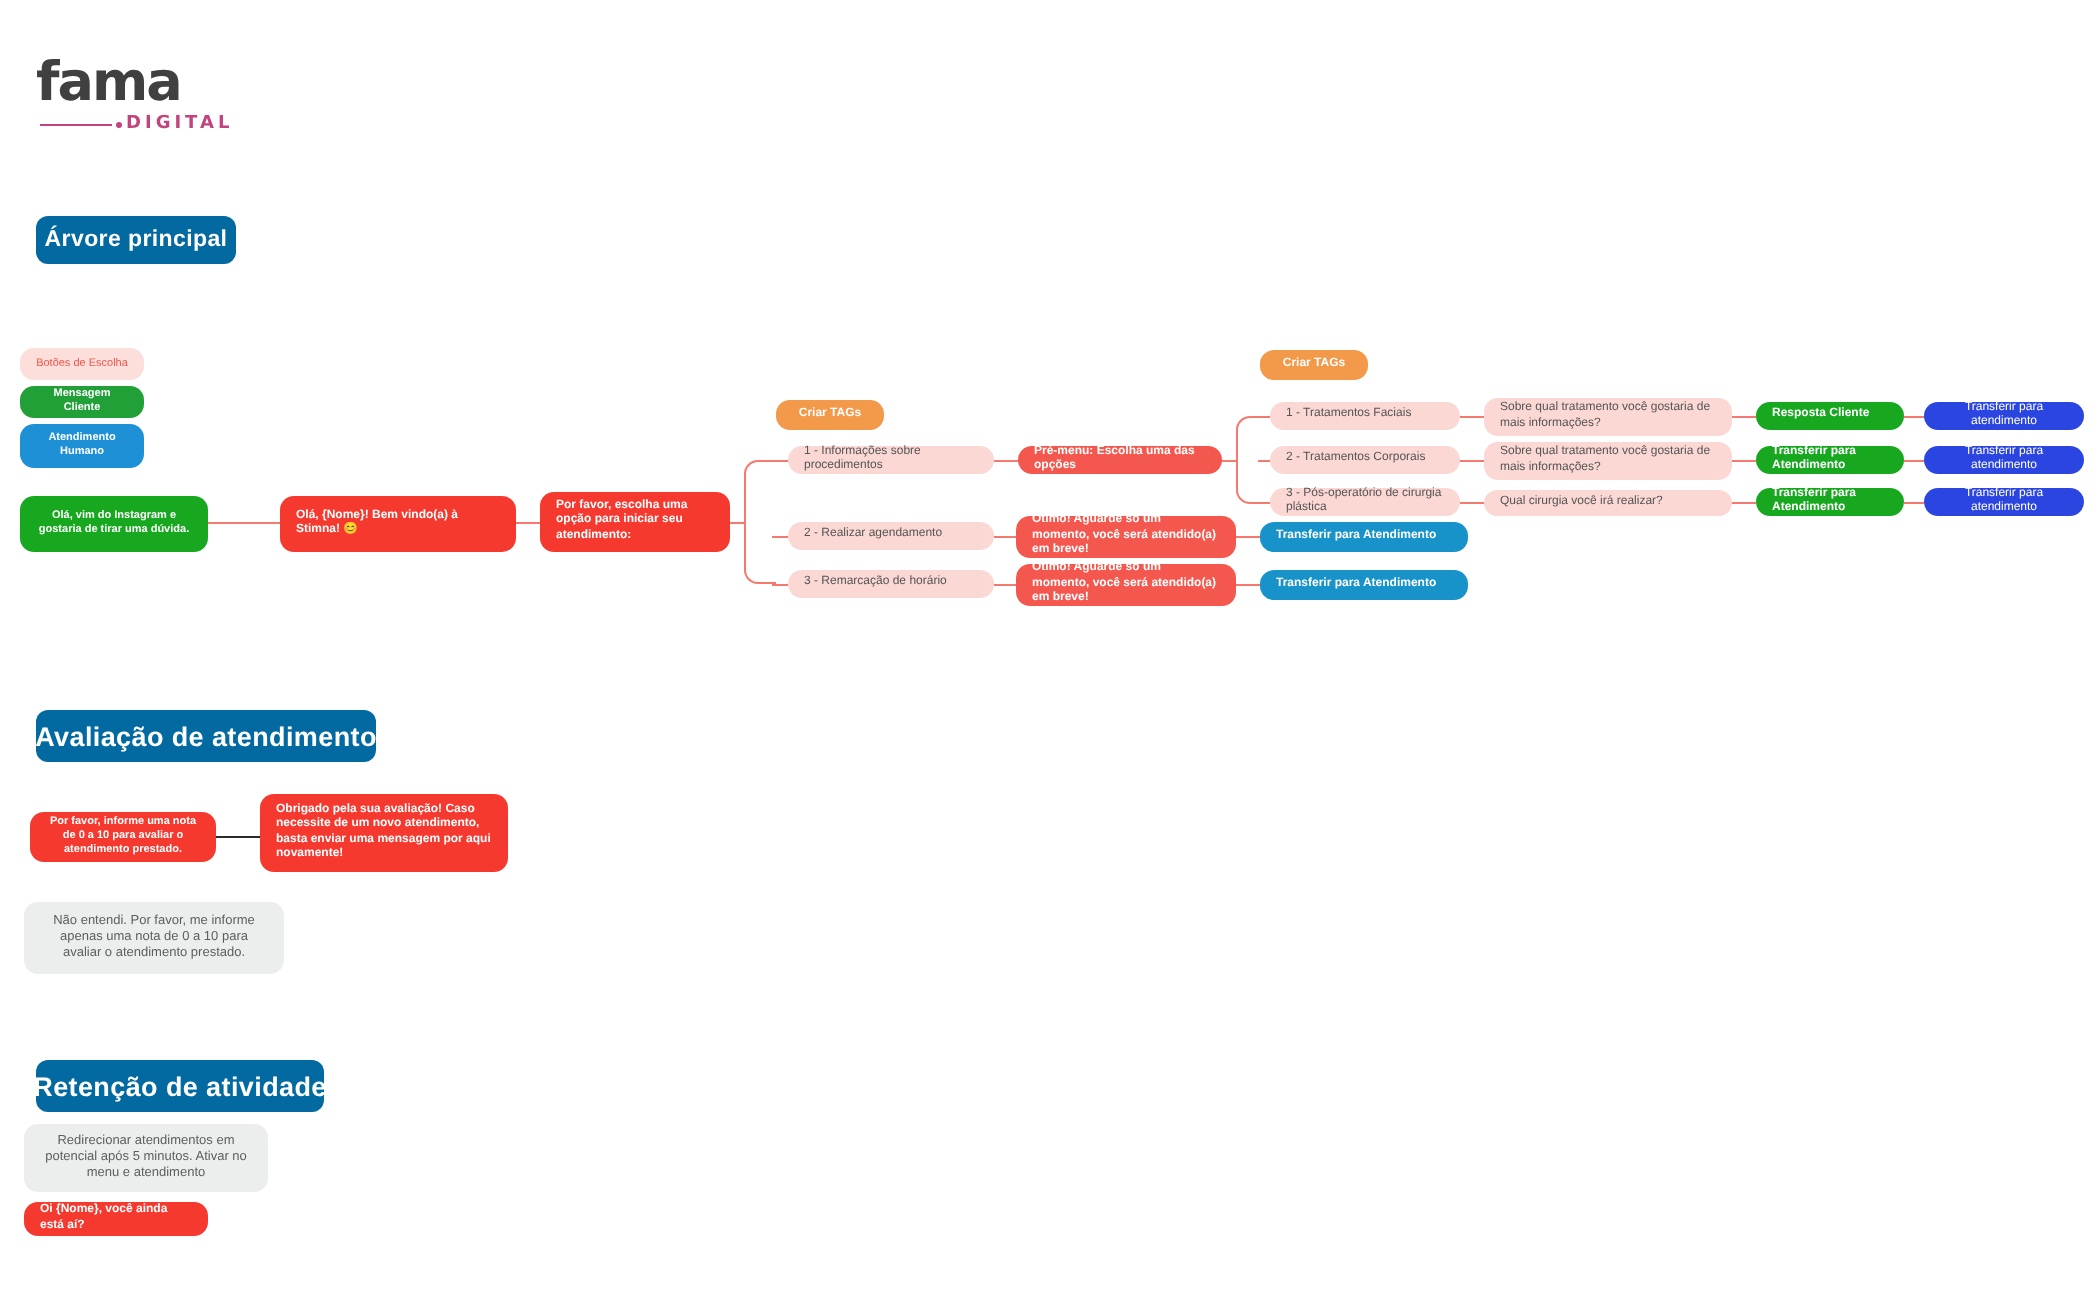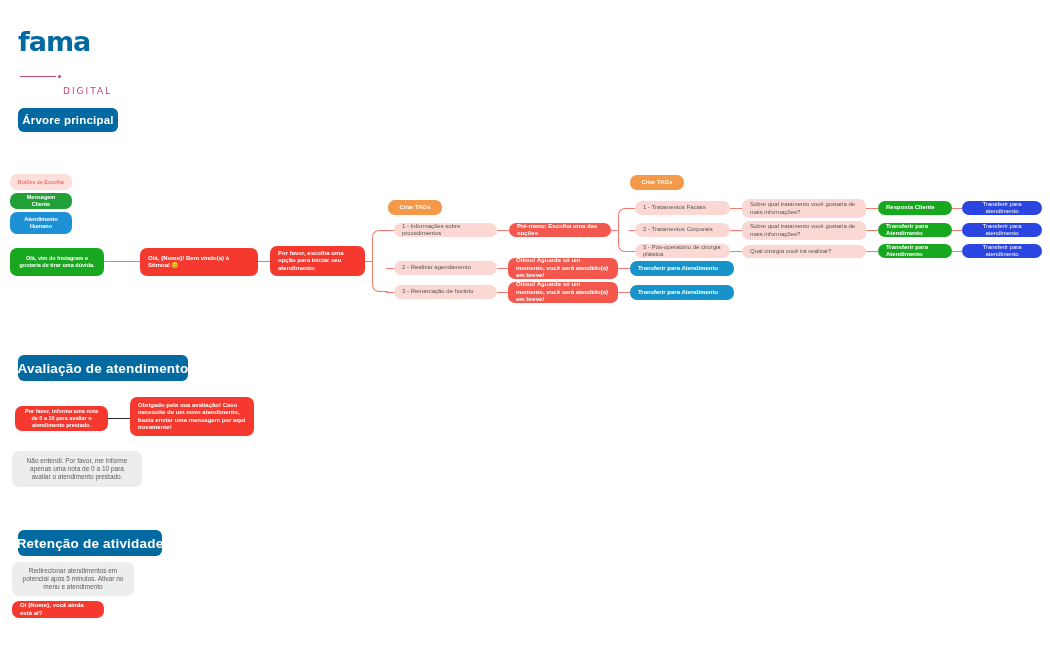--- a/index.html
+++ b/index.html
@@ -9,28 +9,28 @@
     font-family: "Liberation Sans", sans-serif;
     overflow: hidden;
   }
   #canvas { position: relative; width: 1050px; height: 650px; }
 
   
   .logo { position: absolute; left: 18px; top: 28px; width: 110px; }
   .logo-word {
     font-family: "DejaVu Sans", sans-serif;
     font-size: 27px; font-weight: 700; letter-spacing: -1px;
-    color: #0369a1; line-height: 1;
+    color: #404040; line-height: 1;
   }
   .logo-sub { display: flex; align-items: center; margin-top: 2px; padding-left: 2px; }
   .logo-rule { flex: 0 0 36px; height: 1px; background: #c2447f; }
   .logo-dot { width: 3px; height: 3px; border-radius: 50%; background: #c2447f; margin: 0 2px; }
   .logo-digital {
     font-family: "DejaVu Sans", sans-serif;
-    font-size: 9px; font-weight: 400; letter-spacing: 2px; color: #c2447f; margin-top: 29px;
+    font-size: 9px; font-weight: 700; letter-spacing: 2px; color: #c2447f;
   }
 
   
   .section-header {
     position: absolute;
     background: #0369a1;
     color: #ffffff;
     border-radius: 6px;
     font-weight: 700;
     display: flex; align-items: center; justify-content: center;

